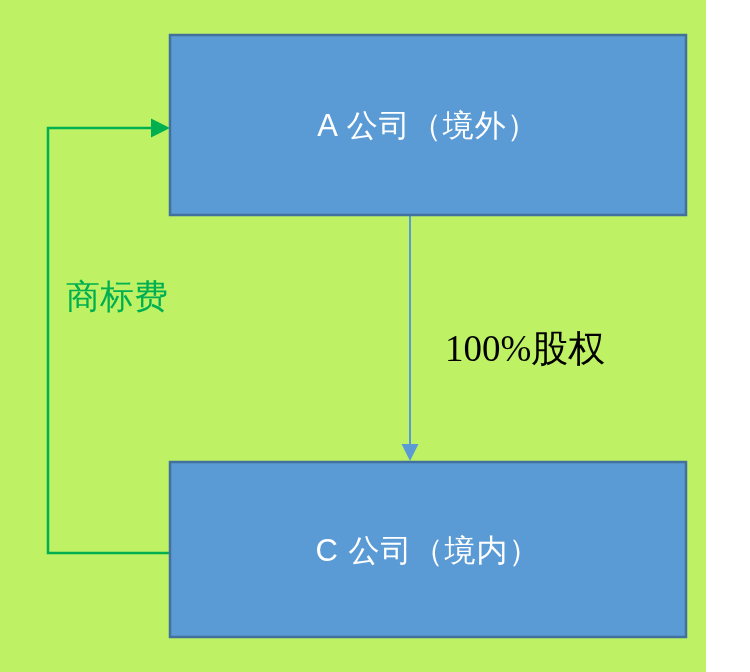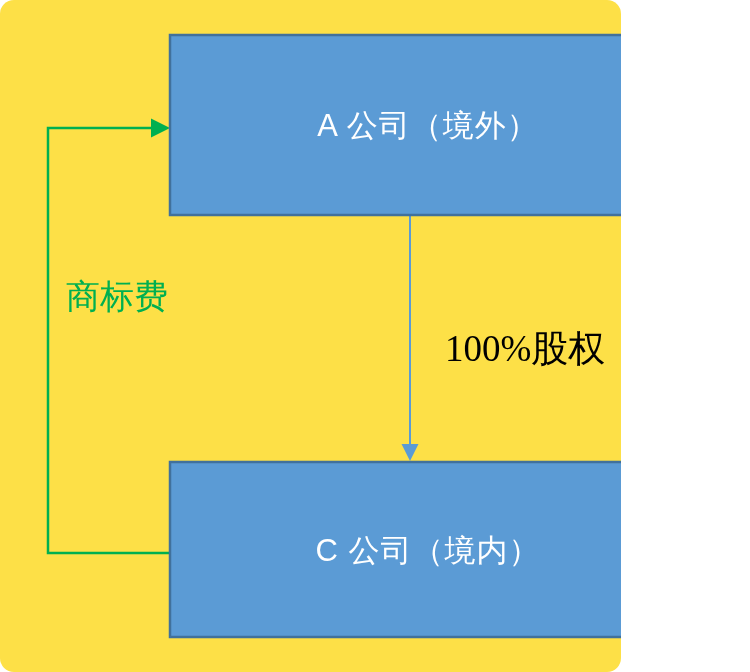--- a/index.html
+++ b/index.html
@@ -2,26 +2,25 @@
 <html><head>
 <meta charset="utf-8">
 <style>
   html, body {
     margin: 0;
     padding: 0;
     background: #ffffff;
   }
   .canvas-wrap {
     position: relative;
-    width: 621px;
+    width: 706px;
     height: 672px;
-    background: #fde047;
+    background: #bef264;
     overflow: hidden;
     font-family: "Liberation Sans", sans-serif;
-    border-radius: 14px;
   }
   svg { display: block; }
   .node-label {
     font-family: "Liberation Sans", "DejaVu Sans", sans-serif;
     font-size: 31px;
     letter-spacing: 1px;
     fill: #ffffff;
   }
   .edge-label-equity {
     font-family: "Liberation Serif", "DejaVu Serif", serif;

